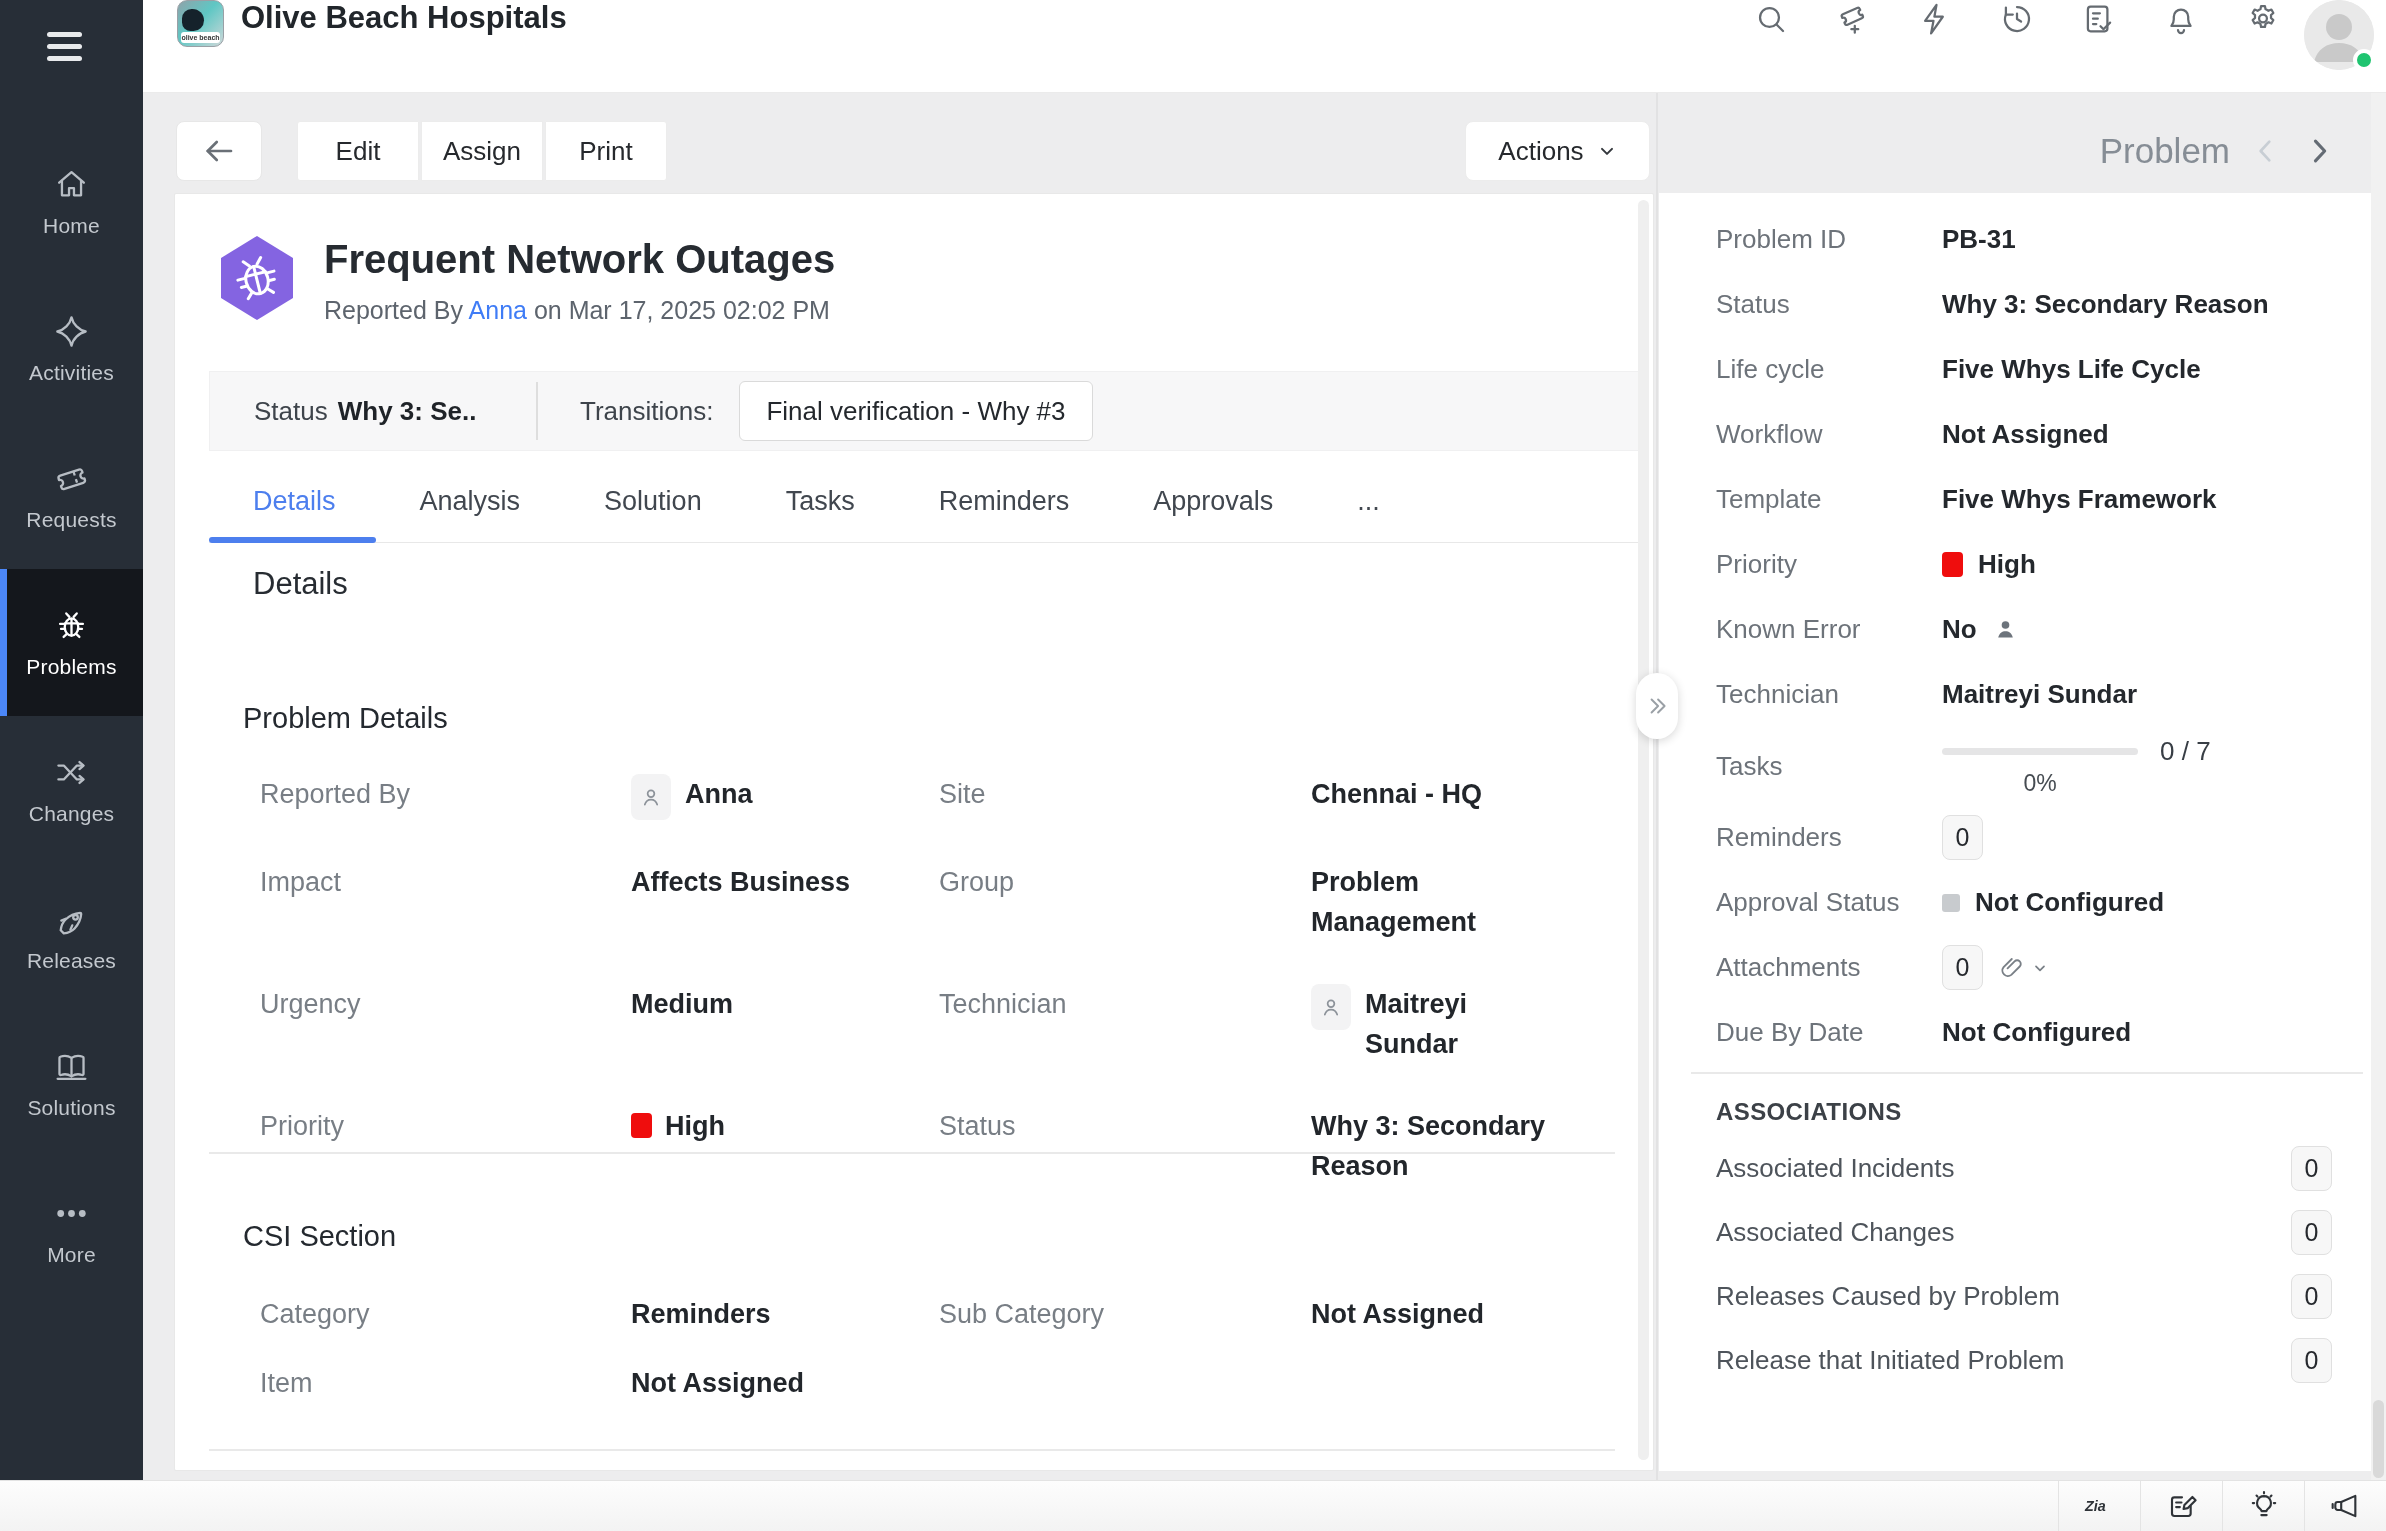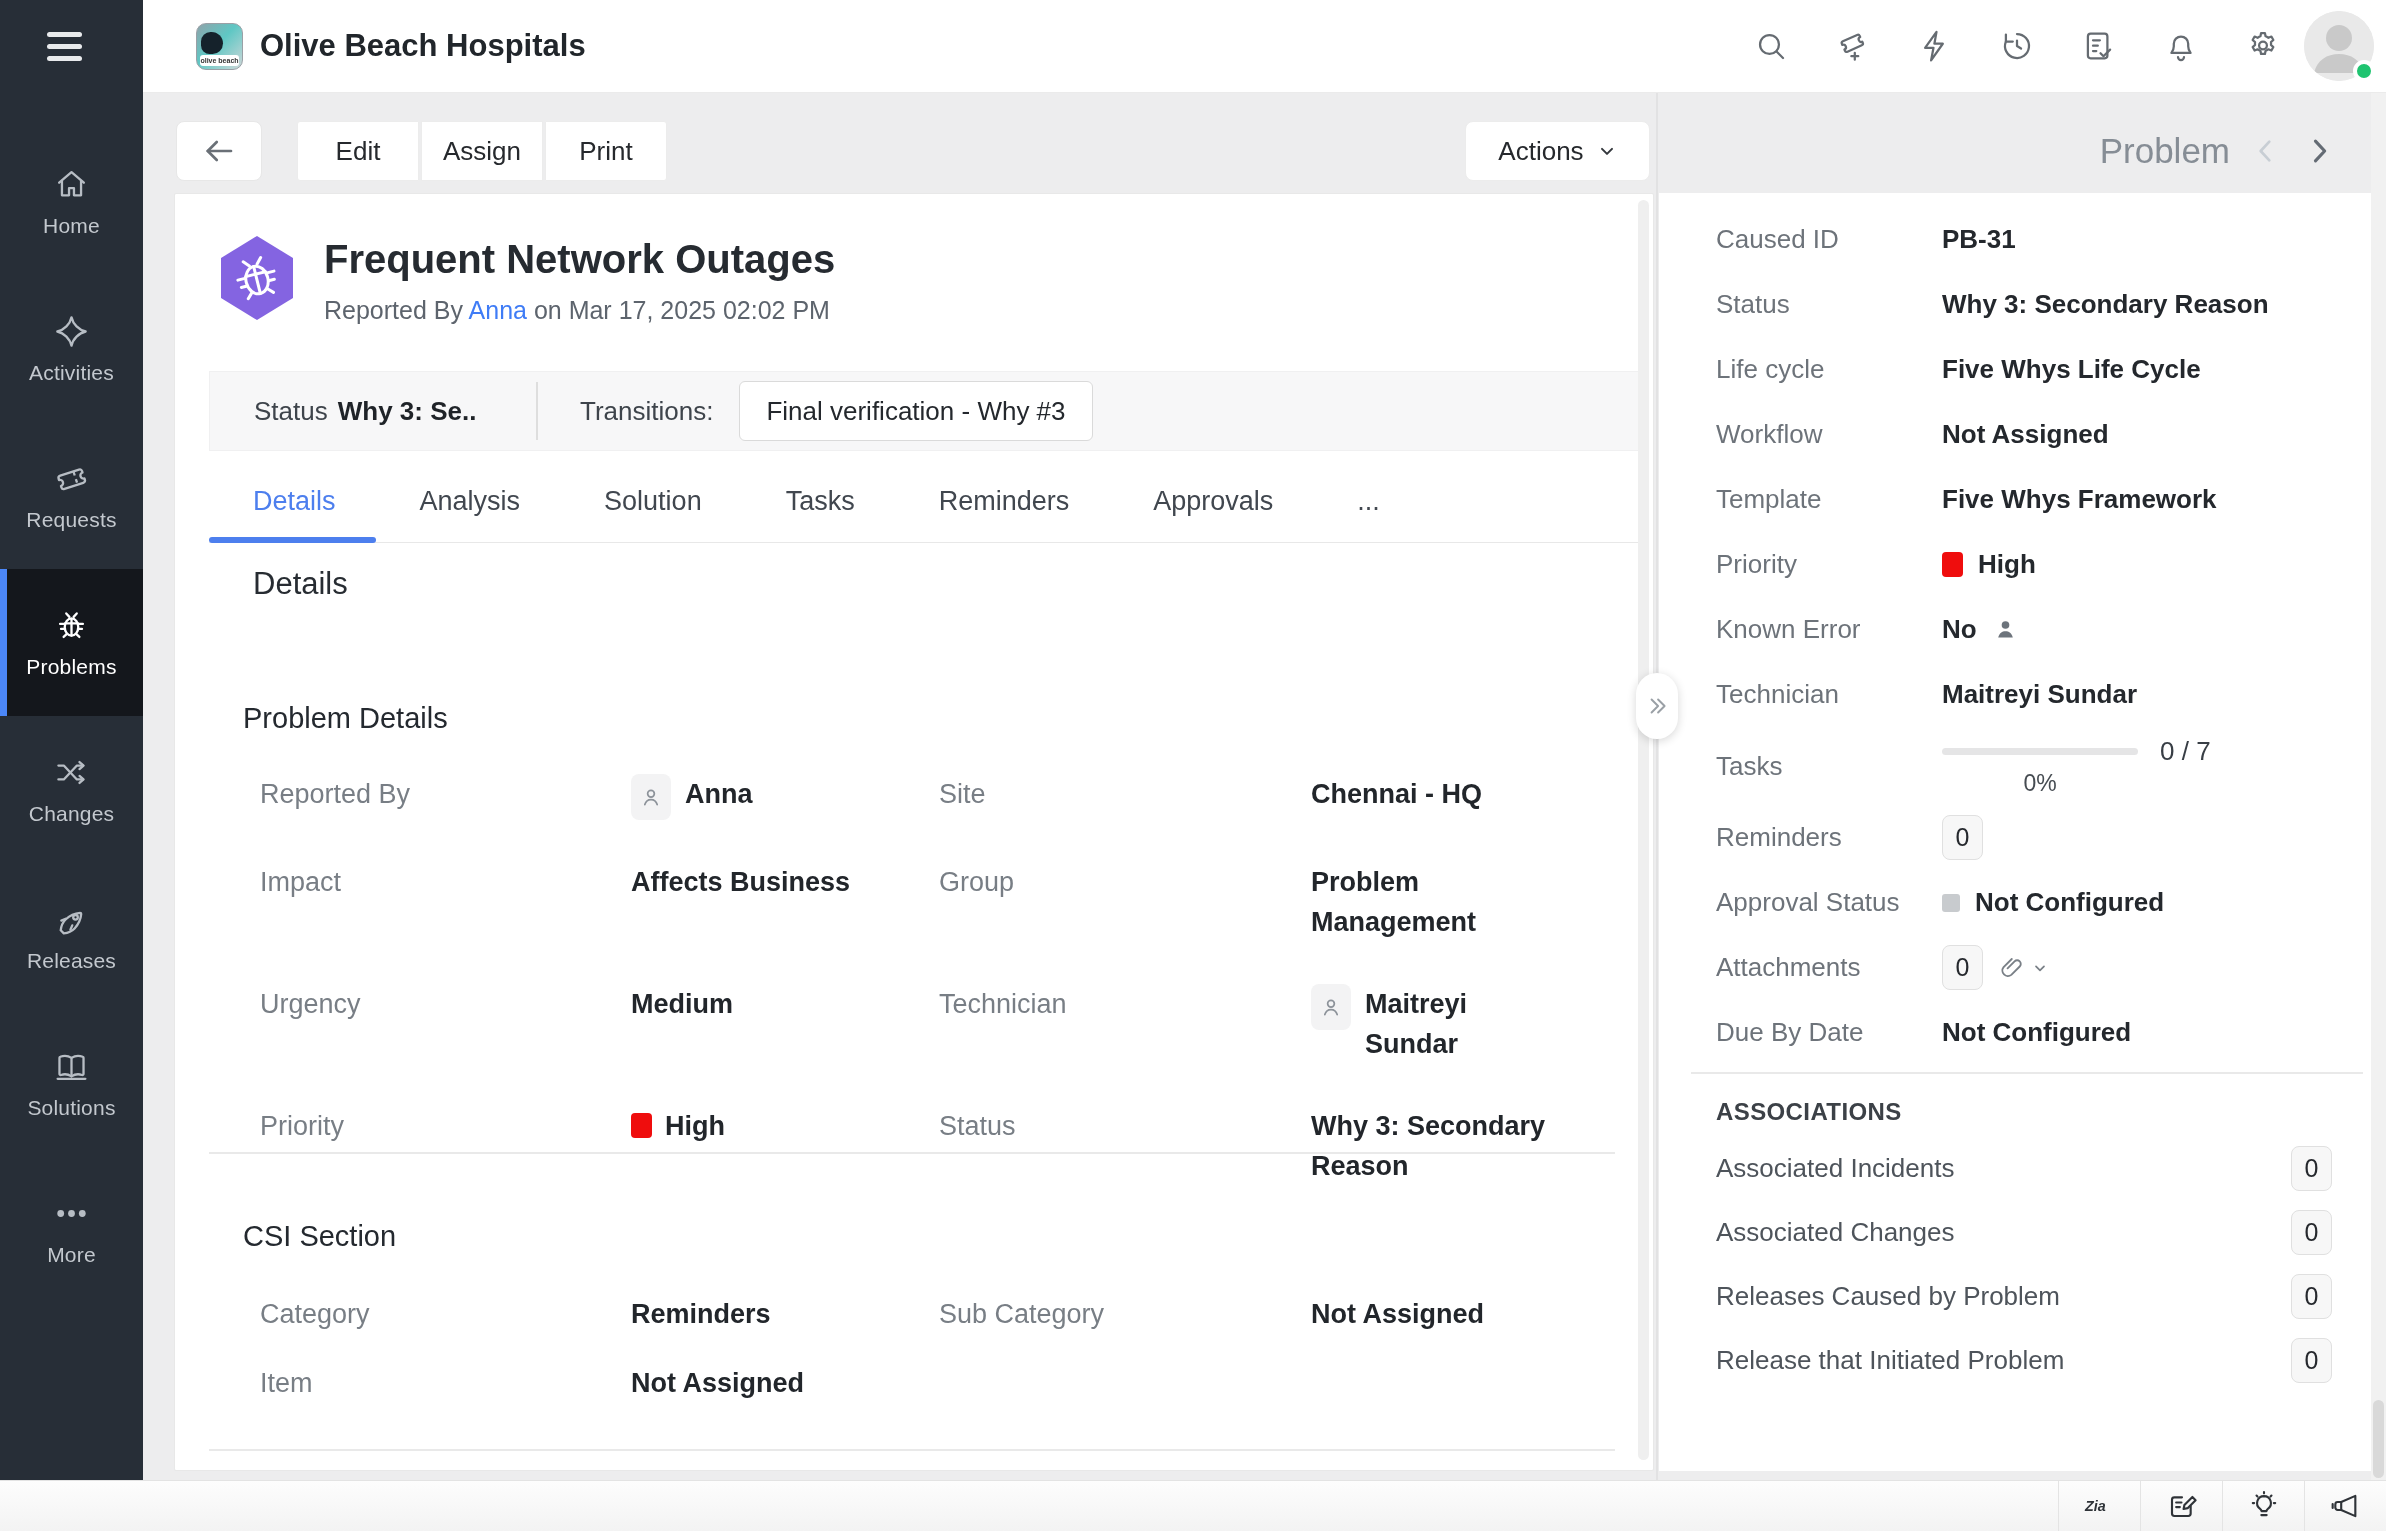--- a/index.html
+++ b/index.html
@@ -1,21 +1,21 @@
 <!DOCTYPE html>
 <html><head>
 <meta charset="utf-8">
 <style>
   *{box-sizing:border-box;margin:0;padding:0}
   html,body{width:2386px;height:1531px}
   body{position:relative;background:#ededee;font-family:"Liberation Sans",sans-serif;color:#23272c;overflow:hidden}
   svg{display:block}
 
   
-  .topbar{position:absolute;left:143px;top:0;right:0;height:93px;background:#fff;border-bottom:1px solid #ebebeb;display:flex;align-items:center;padding:0 8px 0 53px}
+  .topbar{position:absolute;left:143px;top:0;right:0;height:93px;background:#fff;border-bottom:1px solid #ebebeb;display:flex;align-items:flex-start;padding:0 8px 0 34px}
   .org-logo{width:47px;height:47px;border-radius:10px;border:1px solid #9aa0a6;overflow:hidden;position:relative;background:linear-gradient(135deg,#8fa3aa 0%,#5fc7c4 45%,#cfd8d9 100%);flex:0 0 auto}
   .org-logo .blob{position:absolute;left:4px;top:8px;width:22px;height:22px;background:#15222b;border-radius:50% 60% 55% 45%}
   .org-logo .band{position:absolute;left:3px;right:3px;bottom:3px;height:11px;background:#fff;border-radius:3px;font-size:7px;line-height:11px;text-align:center;color:#333;font-weight:700}
   .org-title{font-size:31px;font-weight:600;color:#21262b;margin-left:17px;white-space:nowrap}
   .top-icons{margin-left:auto;display:flex;align-items:center;gap:44px;color:#656b71}
   .tico{width:38px;height:38px;display:flex;align-items:center;justify-content:center;cursor:pointer}
   .tico svg{width:36px;height:36px}
   .avatar{width:70px;height:70px;border-radius:50%;background:#e9e9e9;position:relative;margin-left:22px;margin-right:4px;flex:0 0 auto;cursor:pointer}
   .avatar svg{width:70px;height:70px;border-radius:50%}
   .presence{position:absolute;right:-1px;bottom:-1px;width:22px;height:22px;border-radius:50%;background:#1fc470;border:4px solid #fff}
@@ -407,21 +407,21 @@
   <span>
       <svg width="26" height="26" viewBox="0 0 24 24" fill="none" stroke="currentColor" stroke-width="1.8" stroke-linecap="round" stroke-linejoin="round">
         <path d="M7 6l6 6-6 6"></path>
         <path d="M13 6l6 6-6 6"></path>
       </svg>
     </span>
 </div>
 
 <aside class="rpanel">
   <div class="rrow">
-    <span class="rlabel">Caused ID</span>
+    <span class="rlabel">Problem ID</span>
     <span class="rval">PB-31</span>
   </div>
   <div class="rrow">
     <span class="rlabel">Status</span>
     <span class="rval">Why 3: Secondary Reason</span>
   </div>
   <div class="rrow">
     <span class="rlabel">Life cycle</span>
     <span class="rval">Five Whys Life Cycle</span>
   </div>

